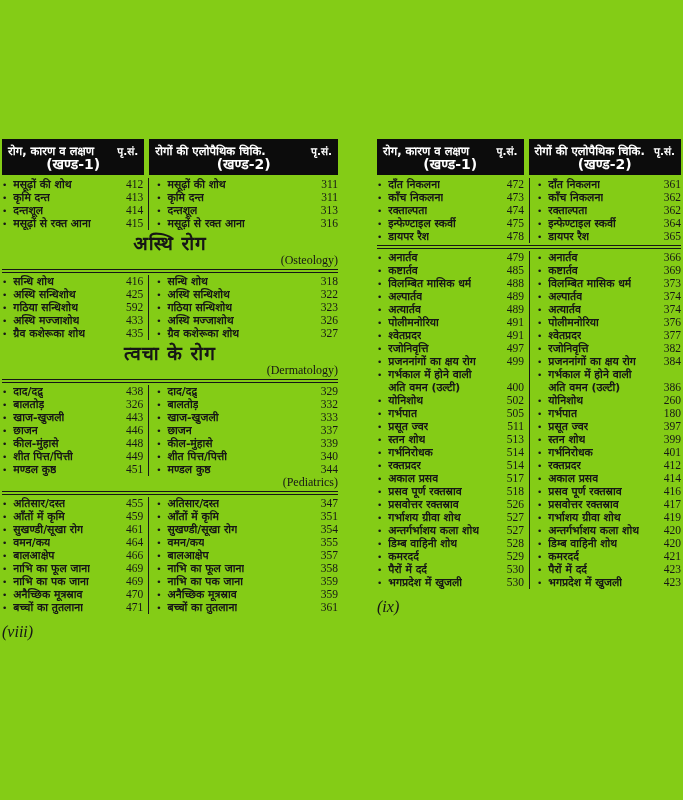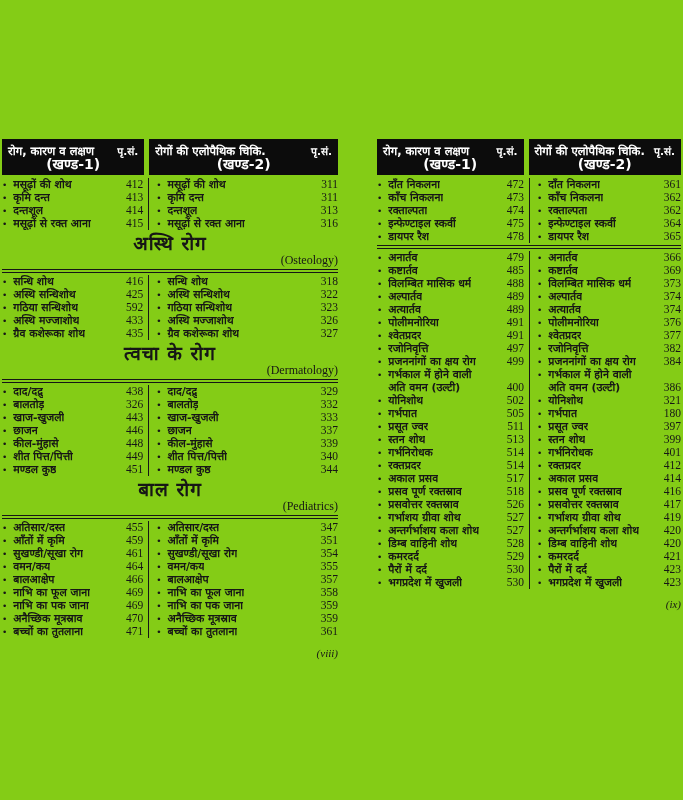--- a/index.html
+++ b/index.html
@@ -38,22 +38,22 @@
   .c1{padding-right:5px;}
   .c2{border-left:1.6px solid #161616; padding-left:7px;}
   .bullet{font-size:9px; line-height:10px; margin-right:6px; flex:0 0 auto;}
   .bullet.hide{visibility:hidden;}
   .nm{font-weight:700; font-size:10.8px; line-height:13px; white-space:nowrap;
       overflow:hidden; flex:0 1 auto;}
   .num{margin-left:auto; font-family:"Liberation Serif", serif; font-size:11.5px;
        line-height:13px; padding-left:4px; flex:0 0 auto;}
 
   
-  .folio{text-align:right; font-family:"Liberation Serif", serif; font-style:italic;
-         font-size:11px; margin-top:9px;}
+  .folio{text-align:left; font-family:"Liberation Serif", serif; font-style:italic;
+         font-size:16px; margin-top:9px;}
 </style>
 </head>
 <body>
 
 <div class="canvas">
   <div class="page" id="page-viii">
       <div class="hdr">
         <div class="hbox hbox1">
           <div class="hline1">
             <span>रोग, कारण व लक्षण</span>
@@ -266,21 +266,20 @@
             <span class="nm">मण्डल कुष्ठ</span>
             <span class="num">451</span>
           </div>
           <div class="cell c2">
             <span class="bullet">•</span>
             <span class="nm">मण्डल कुष्ठ</span>
             <span class="num">344</span>
           </div>
         </div>
       </div>
-      <div class="sec-title">बाल रोग</div>
       <div class="sec-sub">(Pediatrics)</div>
       <div class="dbl-rule"></div>
       <div class="rows">
         <div class="row">
           <div class="cell c1">
             <span class="bullet">•</span>
             <span class="nm">अतिसार/दस्त</span>
             <span class="num">455</span>
           </div>
           <div class="cell c2">
@@ -603,21 +602,21 @@
         </div>
         <div class="row">
           <div class="cell c1">
             <span class="bullet">•</span>
             <span class="nm">योनिशोथ</span>
             <span class="num">502</span>
           </div>
           <div class="cell c2">
             <span class="bullet">•</span>
             <span class="nm">योनिशोथ</span>
-            <span class="num">321</span>
+            <span class="num">260</span>
           </div>
         </div>
         <div class="row">
           <div class="cell c1">
             <span class="bullet">•</span>
             <span class="nm">गर्भपात</span>
             <span class="num">505</span>
           </div>
           <div class="cell c2">
             <span class="bullet">•</span>

